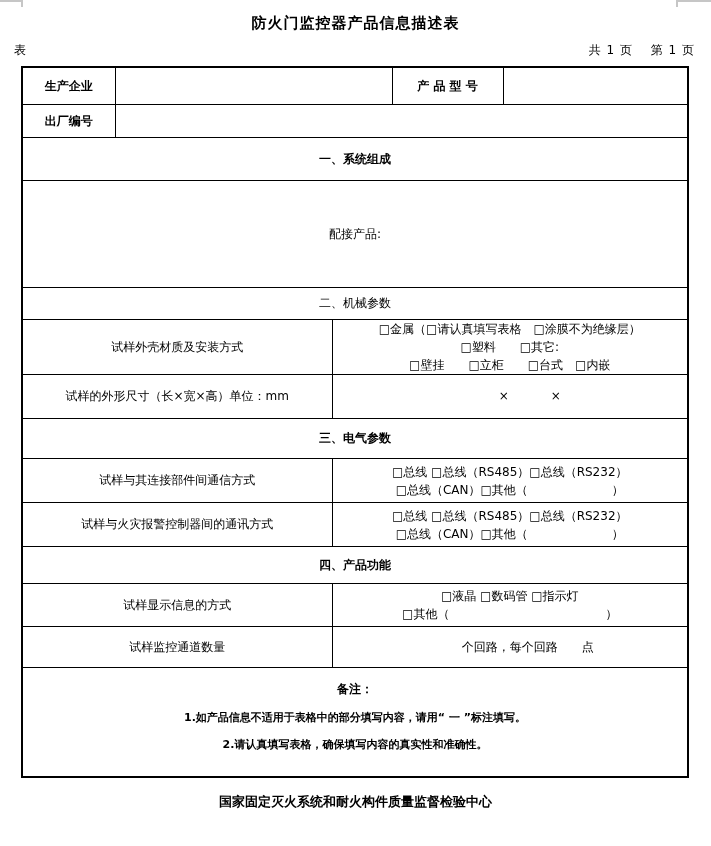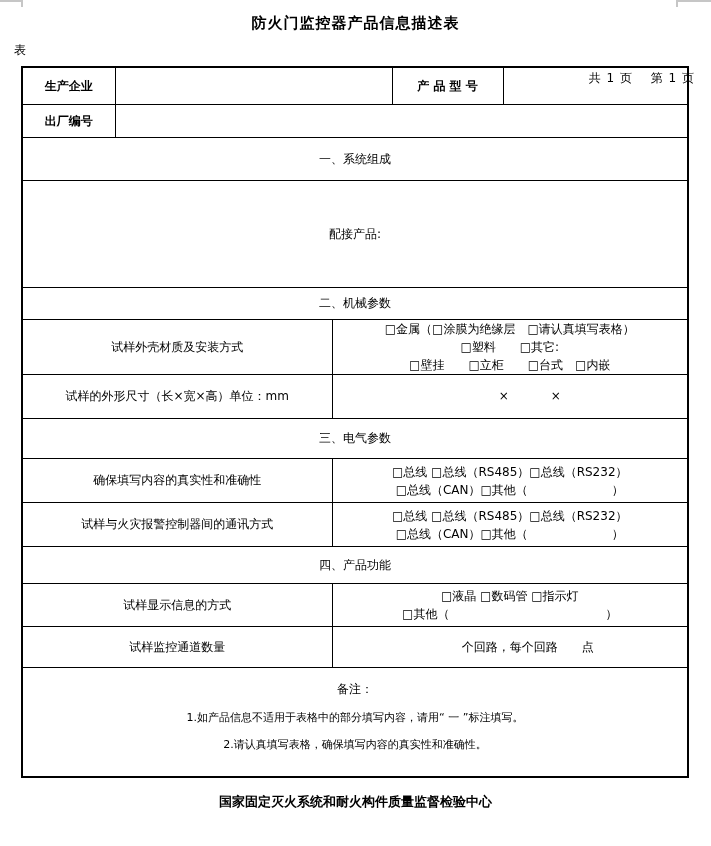--- a/index.html
+++ b/index.html
@@ -12,40 +12,40 @@
   .corner-mark { position:absolute; top:0; height:5px; }
   .corner-mark.left  { left:0;  width:21px; border-top:2px solid #c6c6c6; border-right:2px solid #c6c6c6; }
   .corner-mark.right { right:0; width:33px; border-top:2px solid #c6c6c6; border-left:2px solid #c6c6c6; }
 
   .doc-title {
     position:absolute; top:14px; left:0; width:100%;
     text-align:center; font-weight:bold; font-size:15px; letter-spacing:1px;
   }
   .meta-row { position:absolute; top:42px; left:14px; right:16px; font-size:12px; }
   .sheet-label { float:left; }
-  .page-info  { float:right; letter-spacing:1px;margin-top:28px; }
+  .page-info  { float:right; letter-spacing:1px; }
 
   table.form {
     position:absolute; left:21px; top:66px;
     width:666px; border-collapse:collapse; table-layout:fixed;
     border:2px solid #000;
   }
   table.form td {
     border:1px solid #000; font-size:12px; padding:0 8px;
     vertical-align:middle; overflow:hidden;text-align:center;
   }
   td.lbl        { font-weight:bold; text-align:center; }
   td.lbl-left   { font-weight:normal; text-align:left; padding-left:6px; }
-  td.section    { font-weight:normal; padding-left:6px; }
+  td.section    { font-weight:bold; padding-left:6px; }
   td.section.normal { font-weight:normal; }
   td.opts       { line-height:18px; padding-left:4px; }
   td.top-left   { vertical-align:top; padding-top:18px; padding-left:6px; }
   .dim-value    { padding-left:46px; letter-spacing:6px; }
   .chan-value   { padding-left:36px; }
-  td.notes-cell { vertical-align:top; padding:22px 8px 0 8px; }
+  td.notes-cell { vertical-align:top; padding:22px 8px 0 8px;font-weight:bold; }
   .notes-cell p { margin:0 0 12px 0; }
   .notes-cell .note-item { font-size:11px; }
   .doc-footer {
     position:absolute; top:793px; left:0; width:100%;
     text-align:center; font-weight:bold; font-size:13px;
   }
 </style>
 </head>
 <body>
 
@@ -90,37 +90,37 @@
         <span>配接产品:</span>
       </td>
     </tr>
 
     <tr>
       <td colspan="5" class="section normal" style="height:31px">二、机械参数</td>
     </tr>
     <tr>
       <td colspan="2" class="lbl-left" style="height:54px">试样外壳材质及安装方式</td>
       <td colspan="3" class="opts">
-        <div>□金属（□涂膜为绝缘层　□请认真填写表格）</div>
+        <div>□金属（□请认真填写表格　□涂膜不为绝缘层）</div>
         <div>□塑料　　□其它:</div>
         <div>□壁挂　　□立柜　　□台式　□内嵌</div>
       </td>
     </tr>
     <tr>
       <td colspan="2" class="lbl-left" style="height:43px">试样的外形尺寸（长×宽×高）单位：mm</td>
       <td colspan="3">
         <div class="dim-value">×　　×</div>
       </td>
     </tr>
 
     <tr>
       <td colspan="5" class="section" style="height:39px">三、电气参数</td>
     </tr>
     <tr>
-      <td colspan="2" class="lbl-left" style="height:43px">确保填写内容的真实性和准确性</td>
+      <td colspan="2" class="lbl-left" style="height:43px">试样与其连接部件间通信方式</td>
       <td colspan="3" class="opts">
         <div>□总线 □总线（RS485）□总线（RS232）</div>
         <div>□总线（CAN）□其他（　　　　　　　）</div>
       </td>
     </tr>
     <tr>
       <td colspan="2" class="lbl-left" style="height:43px">试样与火灾报警控制器间的通讯方式</td>
       <td colspan="3" class="opts">
         <div>□总线 □总线（RS485）□总线（RS232）</div>
         <div>□总线（CAN）□其他（　　　　　　　）</div>

